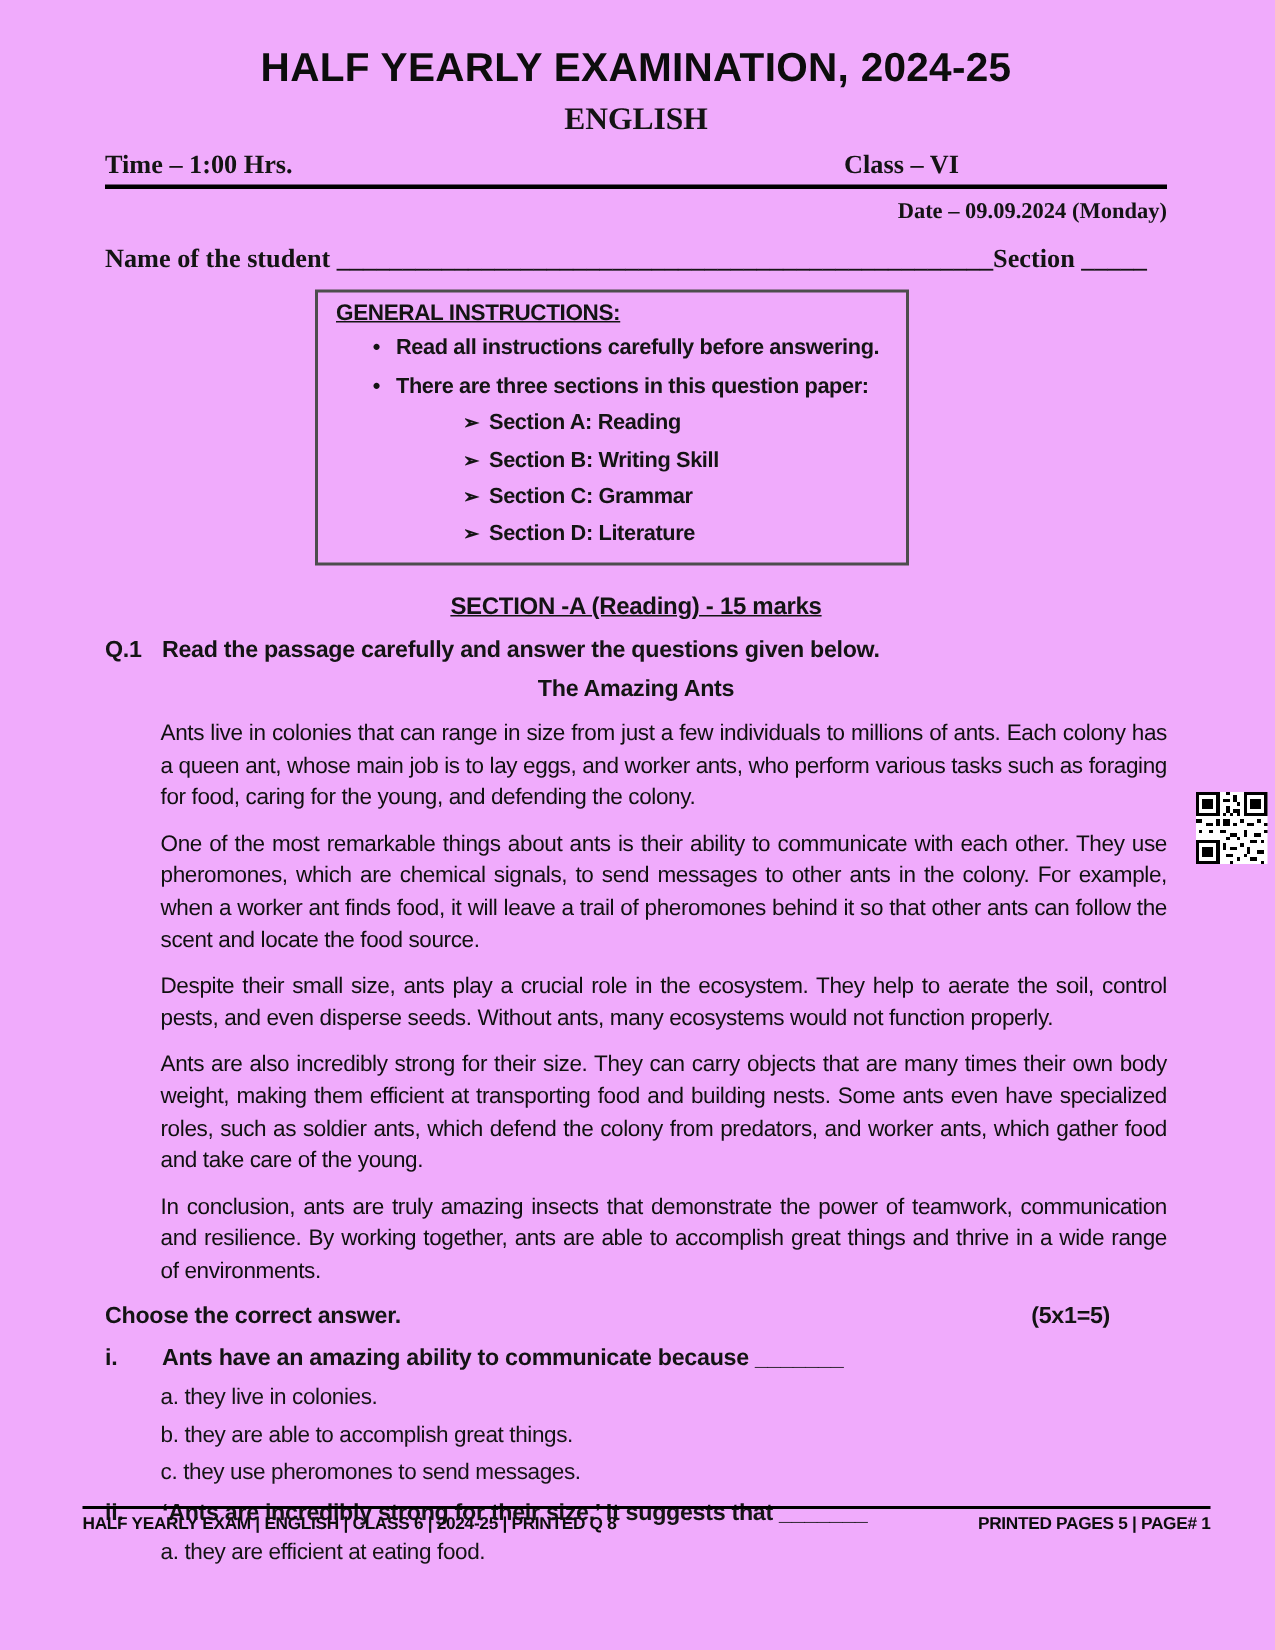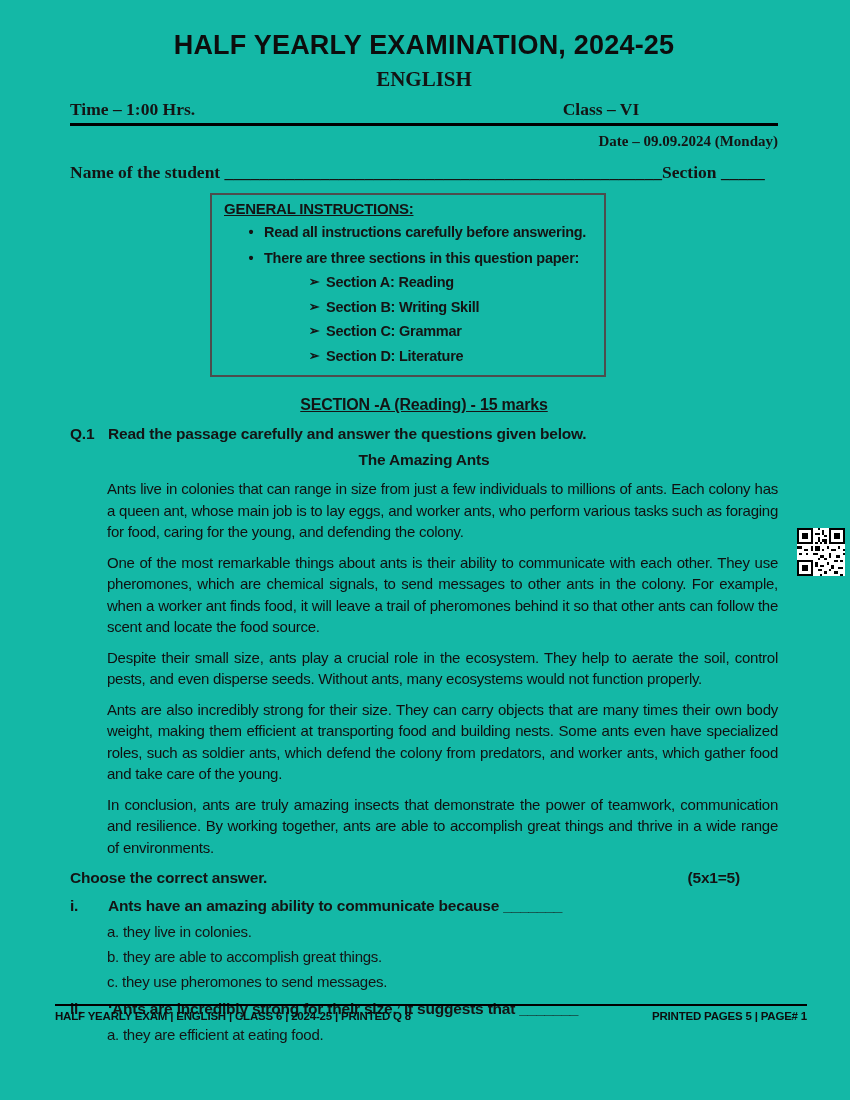--- a/index.html
+++ b/index.html
@@ -1,19 +1,19 @@
 <!DOCTYPE html>
 <html><head>
 <meta charset="utf-8">
 <style>
   html,body{margin:0;padding:0;background:#fff;}
   .page{
     position:relative;
     width:850px;height:1100px;
-    background:#14b8a6;color:#141414;
+    background:#f0abfc;color:#141414;
     font-family:"Liberation Sans",sans-serif;
     overflow:hidden;
   }
   .content{padding:30px 72px 0 70px;}
 
   
   .title{
     text-align:center;font-weight:bold;font-size:27px;
     letter-spacing:0.2px;color:#0d0d0d;
   }

